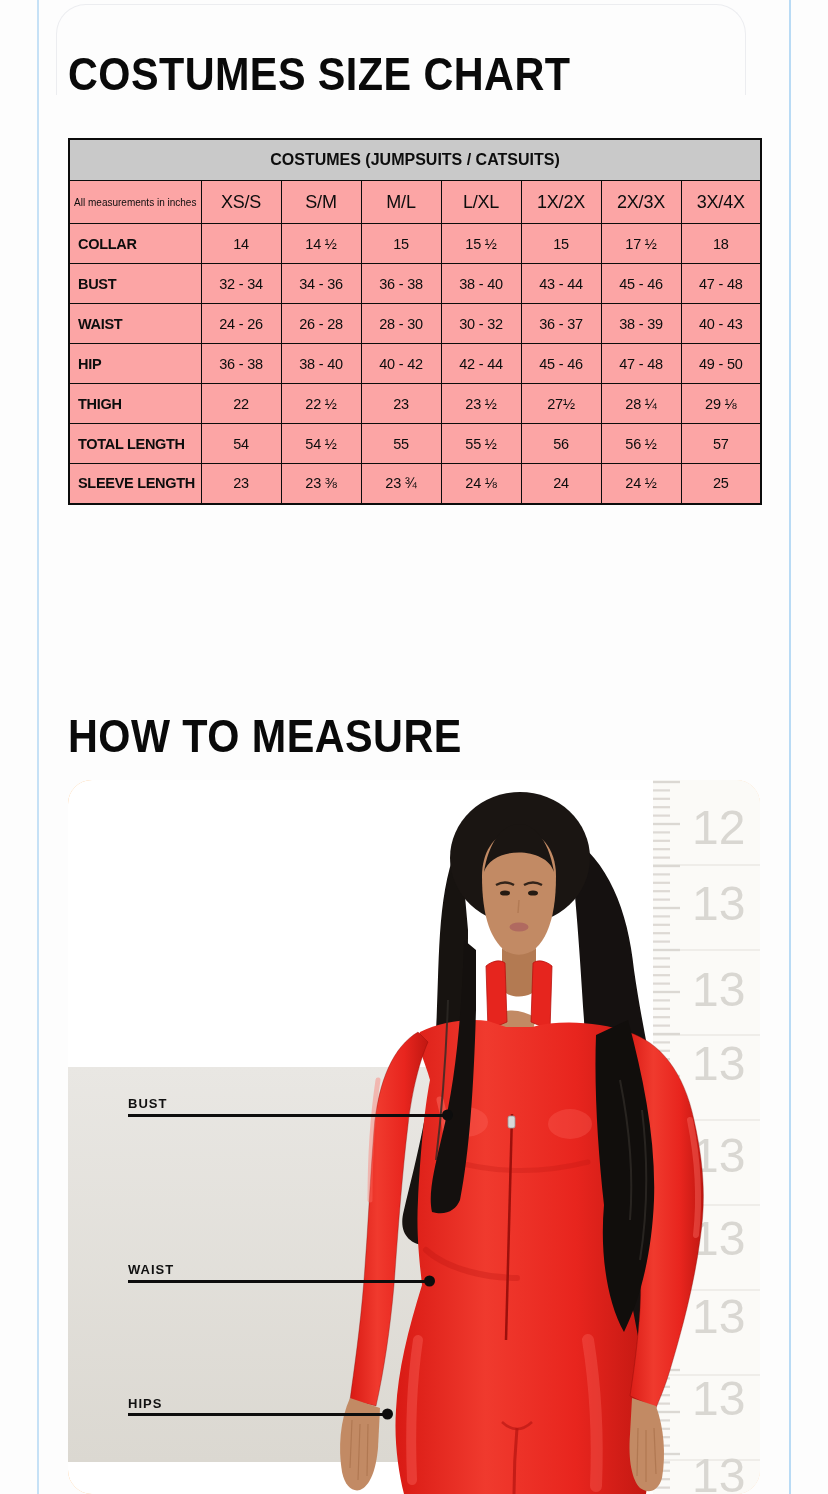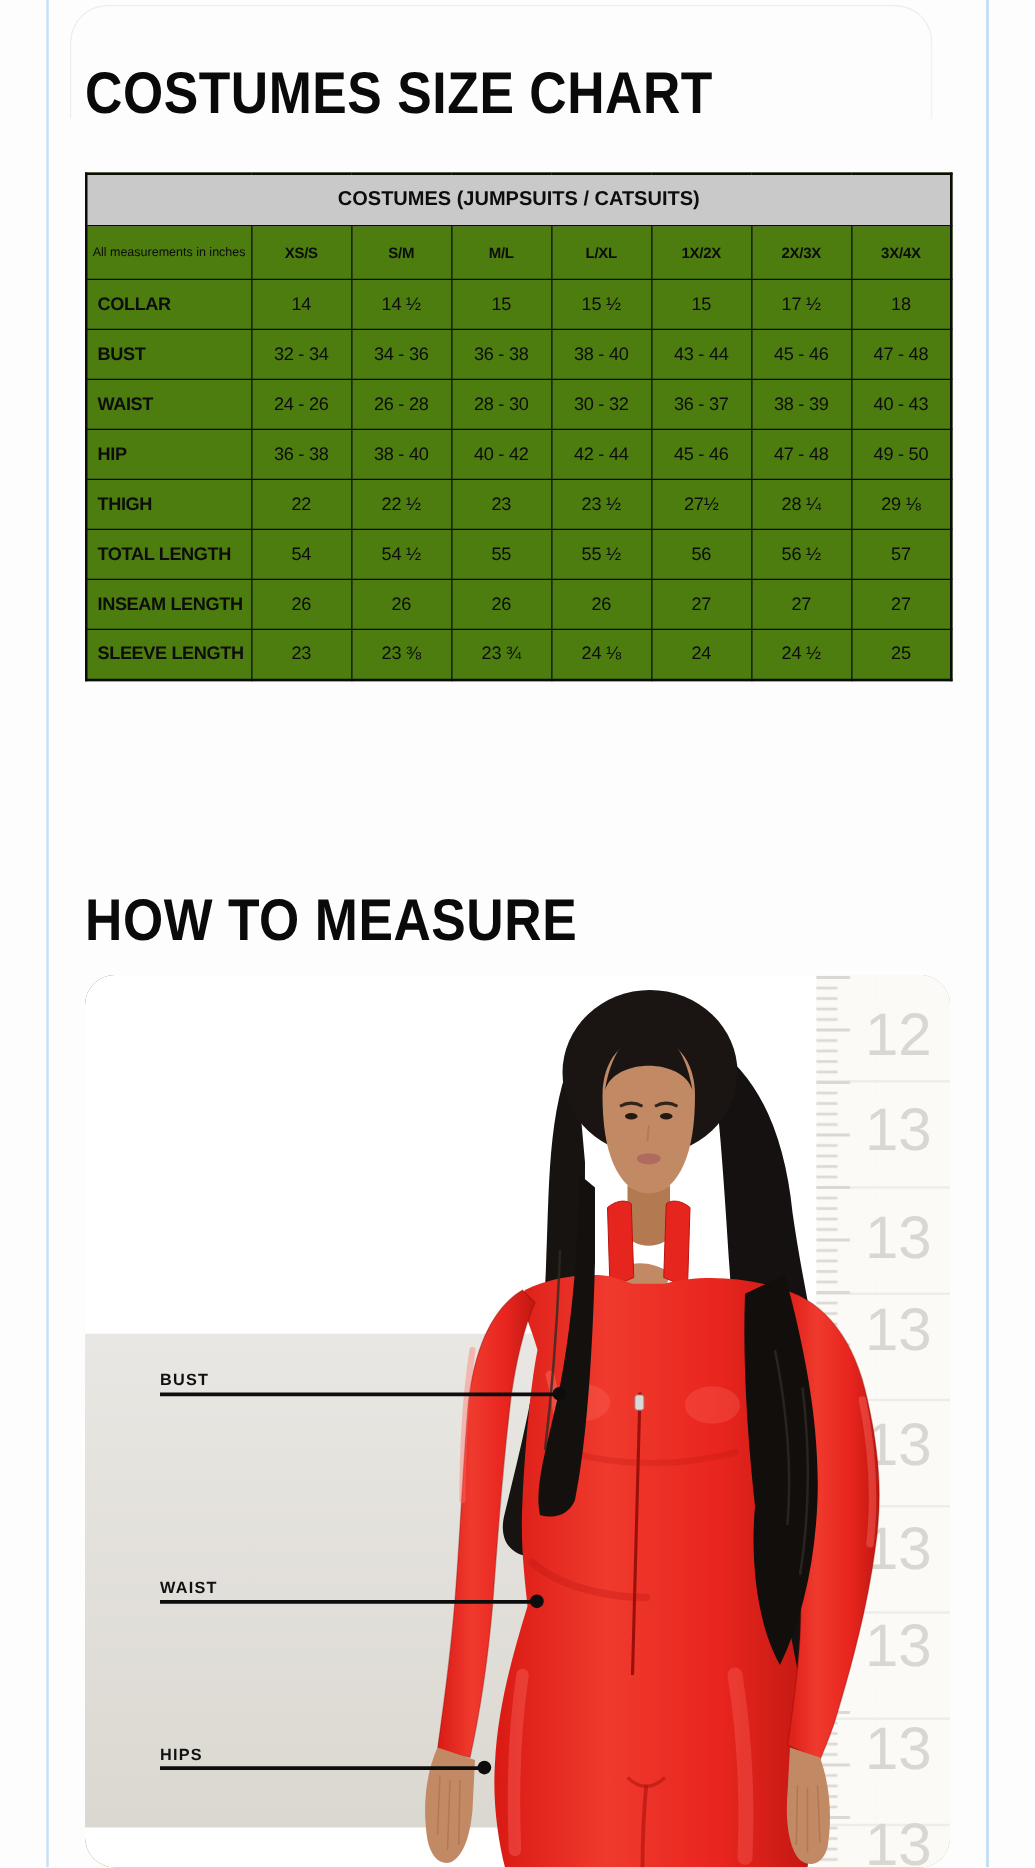--- a/index.html
+++ b/index.html
@@ -18,43 +18,43 @@
   .section-title{
     position:absolute;left:68px;margin:0;
     font-size:47px;font-weight:bold;letter-spacing:0.5px;line-height:1;
     transform:scaleX(0.88);transform-origin:left center;color:#0a0a0a;white-space:nowrap;
   }
   #title-size-chart{top:50px;}
   #title-how-to-measure{top:712px;}
 
   table.size-chart{
     position:absolute;left:68px;top:138px;width:692px;
-    border-collapse:collapse;table-layout:fixed;background:#4d7c0f;
+    border-collapse:collapse;table-layout:fixed;background:#fca5a5;
     border:2.5px solid #0c0c0c;
   }
   table.size-chart th, table.size-chart td{
     border:1.4px solid #0c0c0c;text-align:center;vertical-align:middle;
     padding:0;letter-spacing:-0.2px;
   }
   tr.band-row th{
     height:40px;background:#c9c9c9;font-size:16px;font-weight:bold;letter-spacing:0;
   }
-  tr.colhead-row th{height:42px;font-size:12px;font-weight:bold;}
+  tr.colhead-row th{height:42px;font-size:18px;font-weight:normal;}
   tr.colhead-row th.note-cell{font-size:10px;font-weight:normal;letter-spacing:0;margin-left:40px;}
   tr.data-row{height:40px;}
   tr.data-row th{
     text-align:left;padding-left:8px;font-size:14.5px;font-weight:bold;letter-spacing:-0.3px;
   }
   tr.data-row td{font-size:14.5px;font-weight:normal;}
   col.label-col{width:132px;}
   col.size-col{width:80px;}
 
   .photo{
     position:absolute;left:68px;top:780px;width:692px;height:714px;
-    border-radius:24px;overflow:hidden;background:#4d7c0f;
+    border-radius:24px;overflow:hidden;background:#fdba74;
   }
   .photo svg{position:absolute;left:0;top:0;}
   .m-label{position:absolute;left:60px;}
   .m-text{
     display:block;font-size:13px;font-weight:bold;letter-spacing:1px;color:#111;
   }
   .m-line{position:absolute;height:2.5px;background:#0d0d0d;left:0;}
   .m-line::after{
     content:'';position:absolute;right:-5px;top:50%;transform:translateY(-50%);
     width:11px;height:11px;border-radius:50%;background:#0d0d0d;
@@ -152,30 +152,20 @@
   </tr>
   <tr class="data-row">
     <th>TOTAL LENGTH</th>
     <td>54</td>
     <td>54 ½</td>
     <td>55</td>
     <td>55 ½</td>
     <td>56</td>
     <td>56 ½</td>
     <td>57</td>
-  </tr>
-  <tr class="data-row">
-    <th>INSEAM LENGTH</th>
-    <td>26</td>
-    <td>26</td>
-    <td>26</td>
-    <td>26</td>
-    <td>27</td>
-    <td>27</td>
-    <td>27</td>
   </tr>
   <tr class="data-row">
     <th>SLEEVE LENGTH</th>
     <td>23</td>
     <td>23 ⅜</td>
     <td>23 ¾</td>
     <td>24 ⅛</td>
     <td>24</td>
     <td>24 ½</td>
     <td>25</td>

